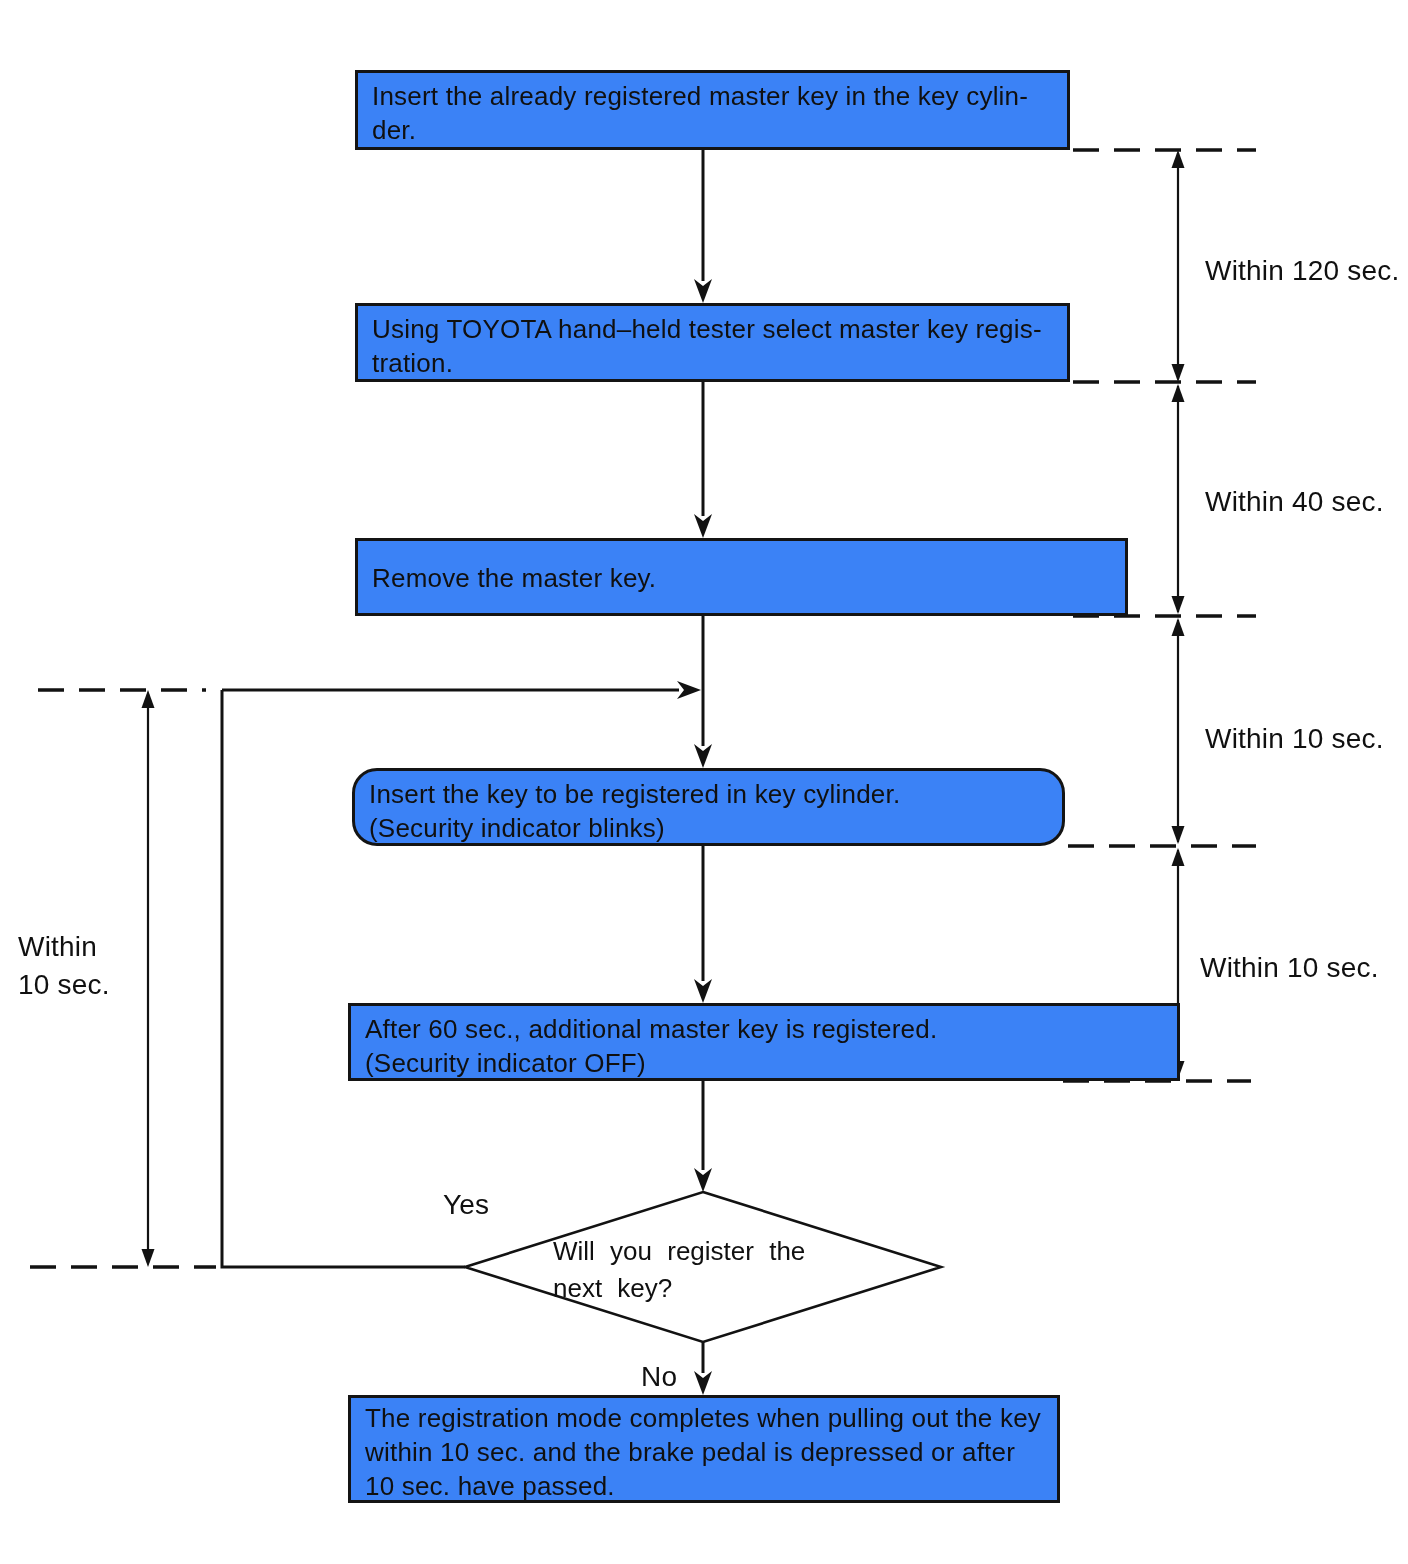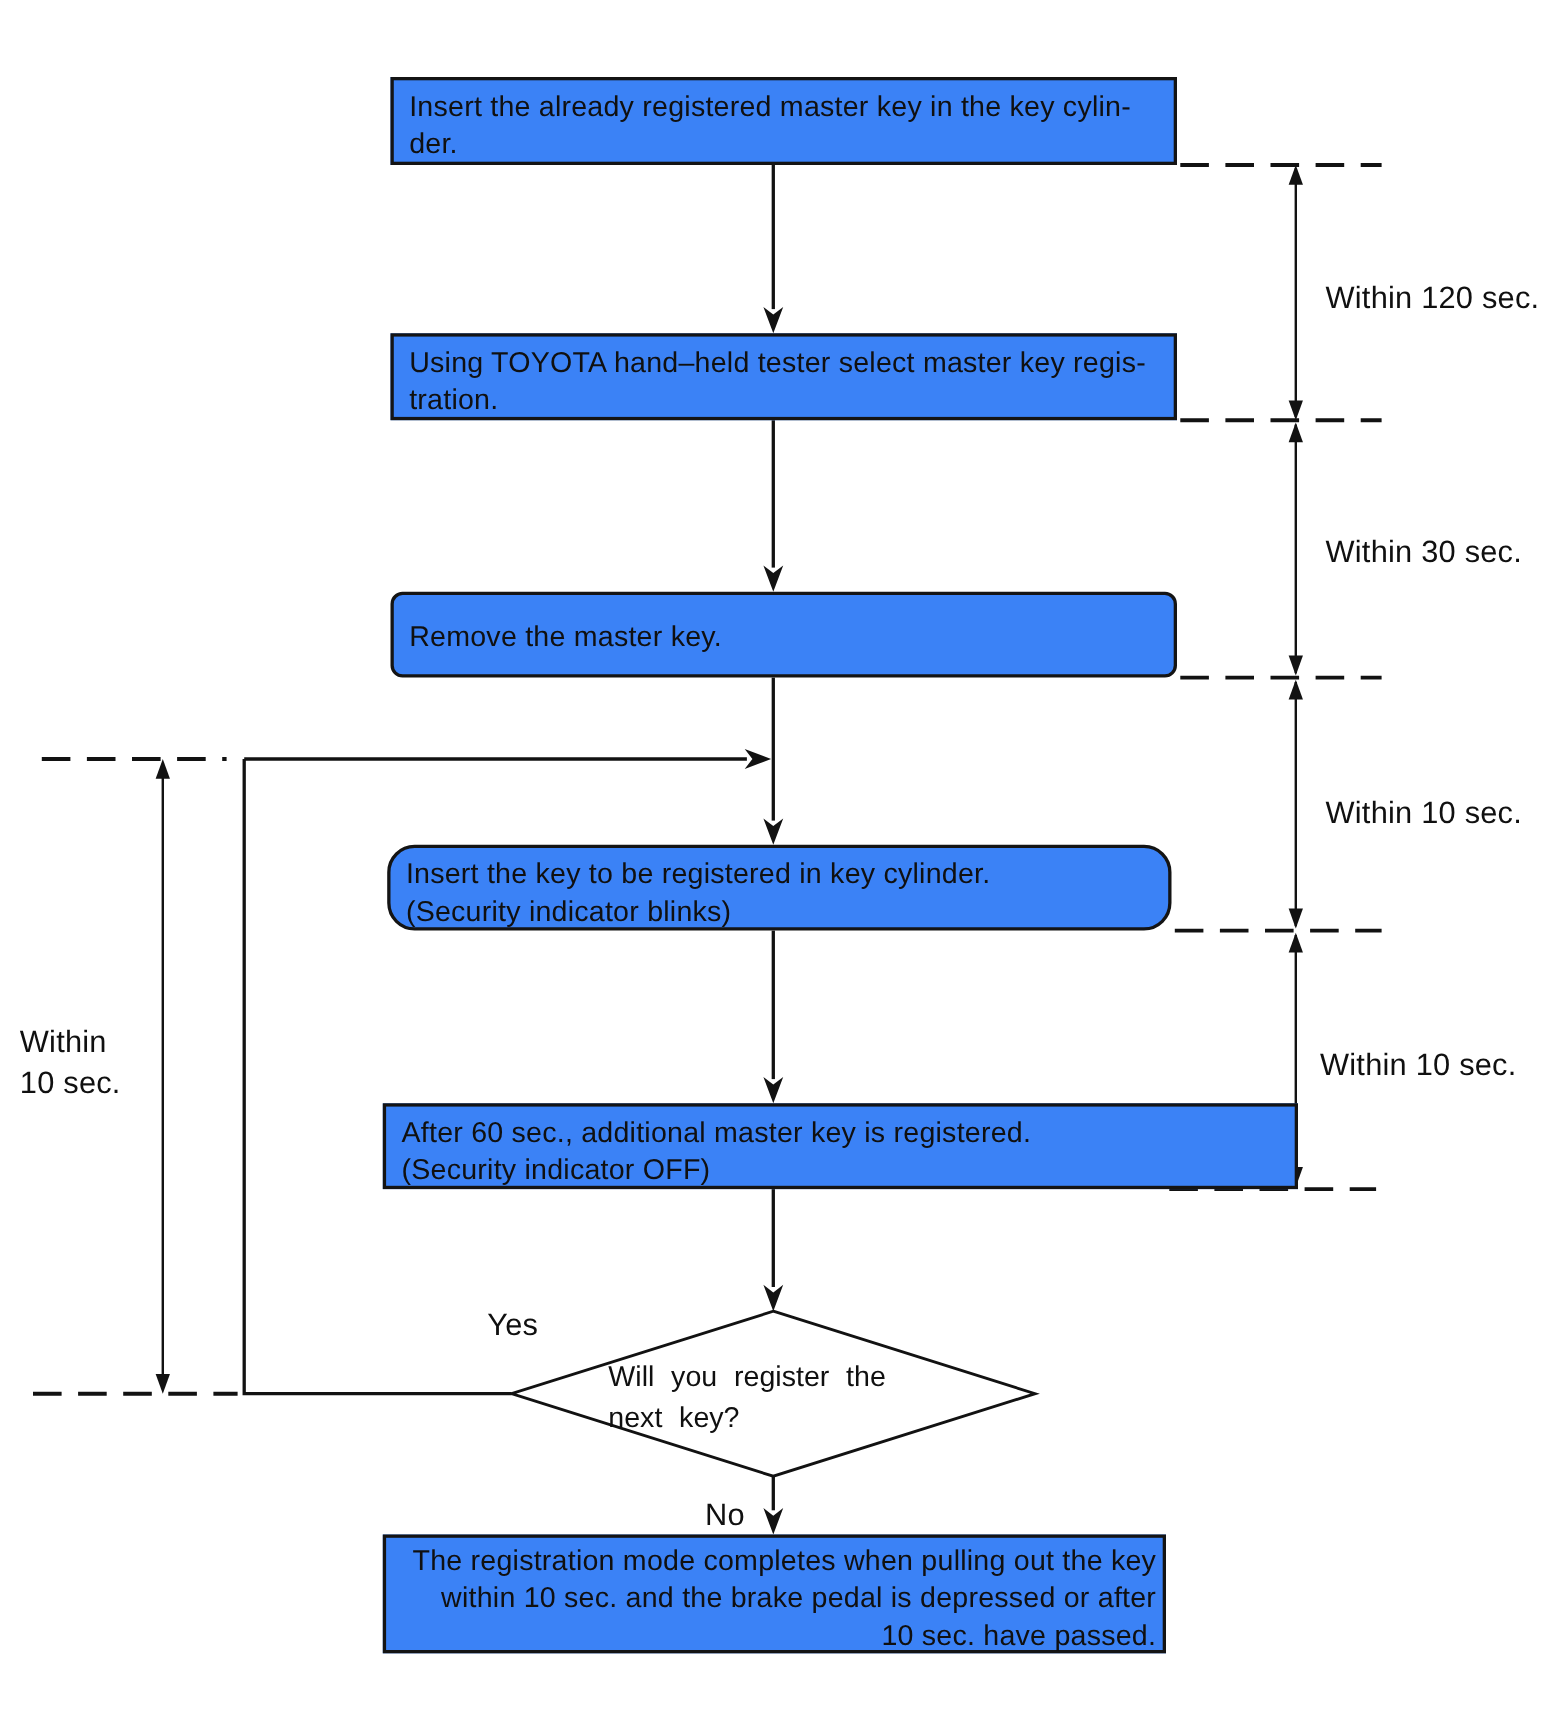--- a/index.html
+++ b/index.html
@@ -36,21 +36,21 @@
     background: #3b82f6;
   }
   .box-text {
     font-size: 26px;
     line-height: 34px;
     white-space: pre;
     padding: 6px 6px 0 14px;
     letter-spacing: 0.2px;
   }
   .pt-single { padding-top: 20px; }
-  .pt-tight  { padding-top: 3px; text-align: right; }
+  .pt-tight  { padding-top: 3px; }
 
   .diamond-text {
     position: absolute;
     left: 553px;
     top: 1233px;
     width: 330px;
     font-size: 26px;
     line-height: 37px;
     white-space: pre;
     word-spacing: 8px;
@@ -144,21 +144,21 @@
   <div class="box" style="left:355px; top:70px; width:715px; height:80px;">
     <div class="box-text">Insert the already registered master key in the key cylin-
 der.</div>
   </div>
 
   <div class="box" style="left:355px; top:303px; width:715px; height:79px;">
     <div class="box-text">Using TOYOTA hand–held tester select master key regis-
 tration.</div>
   </div>
 
-  <div class="box" style="left:355px; top:538px; width:715px; height:78px;border-radius:11px;">
+  <div class="box" style="left:355px; top:538px; width:773px; height:78px;">
     <div class="box-text pt-single">Remove the master key.</div>
   </div>
 
   <div class="box" style="left:352px; top:768px; width:713px; height:78px;border-radius:25px;">
     <div class="box-text">Insert the key to be registered in key cylinder.
 (Security indicator blinks)</div>
   </div>
 
   <div class="box" style="left:348px; top:1003px; width:832px; height:78px;">
     <div class="box-text">After 60 sec., additional master key is registered.
@@ -170,20 +170,20 @@
 within 10 sec. and the brake pedal is depressed or after
 10 sec. have passed.</div>
   </div>
 
   <div class="diamond-text">Will you register the
 next key?</div>
   <div class="side-label" style="left:443px; top:1186px;">Yes</div>
   <div class="side-label" style="left:641px; top:1358px;">No</div>
 
   <div class="side-label" style="left:1205px; top:252px;">Within 120 sec.</div>
-  <div class="side-label" style="left:1205px; top:483px;">Within 30 sec.</div>
+  <div class="side-label" style="left:1205px; top:483px;">Within 40 sec.</div>
   <div class="side-label" style="left:1205px; top:720px;">Within 10 sec.</div>
   <div class="side-label" style="left:1200px; top:949px;">Within 10 sec.</div>
 
   <div class="side-label" style="left:18px; top:928px;">Within
 10 sec.</div>
 
 </div>
 
 </body></html>

